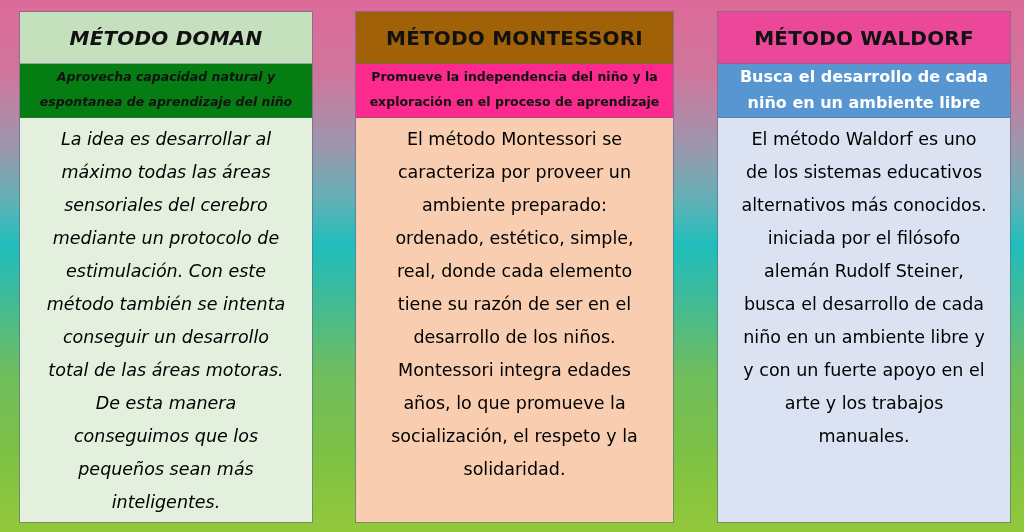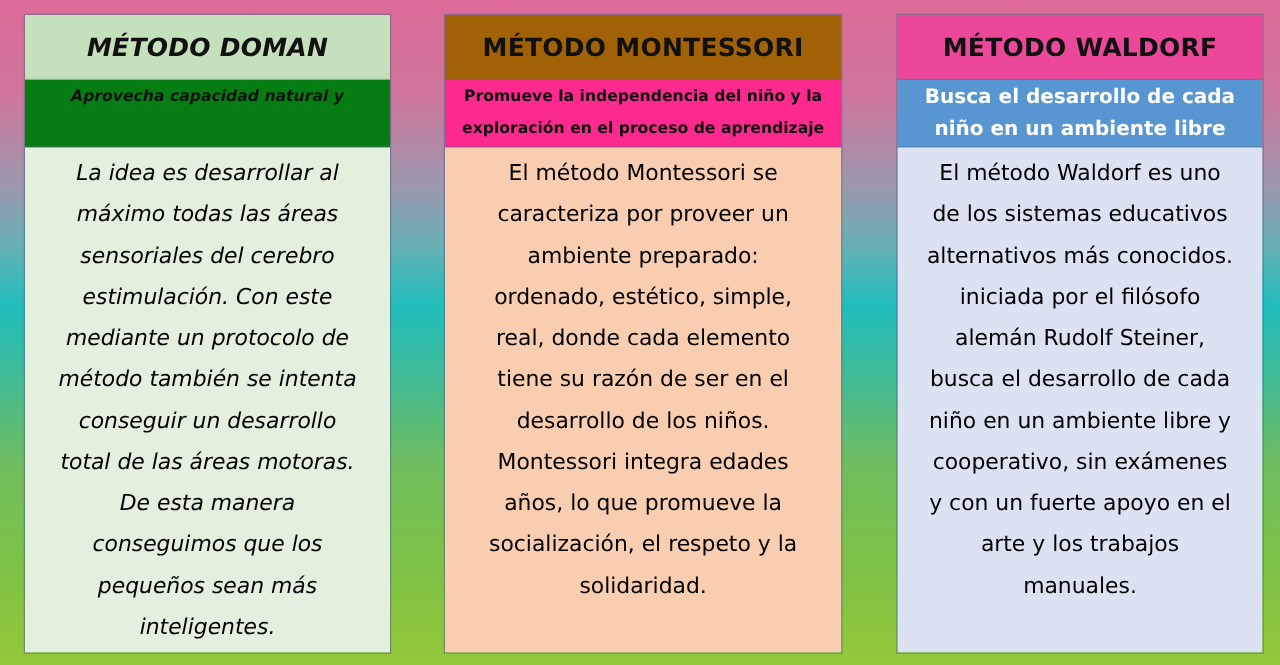--- a/index.html
+++ b/index.html
@@ -106,28 +106,29 @@
     #card-waldorf .card-body { background: #dbe3f2; }
   </style>
 </head>
 <body>
 
 <div class="card" id="card-doman">
   <div class="card-title">MÉTODO DOMAN</div>
   <div class="card-sub">
     <div>
       <span class="line" style="display:block">Aprovecha capacidad natural y</span>
+      <span class="line" style="display:block">espontanea de aprendizaje del niño</span>
     </div>
   </div>
   <div class="card-body">
     <span class="line">La idea es desarrollar al</span>
     <span class="line">máximo todas las áreas</span>
     <span class="line">sensoriales del cerebro</span>
+    <span class="line">mediante un protocolo de</span>
     <span class="line">estimulación. Con este</span>
-    <span class="line">mediante un protocolo de</span>
     <span class="line">método también se intenta</span>
     <span class="line">conseguir un desarrollo</span>
     <span class="line">total de las áreas motoras.</span>
     <span class="line">De esta manera</span>
     <span class="line">conseguimos que los</span>
     <span class="line">pequeños sean más</span>
     <span class="line">inteligentes.</span>
   </div>
 </div>
 
@@ -163,18 +164,17 @@
     </div>
   </div>
   <div class="card-body">
     <span class="line">El método Waldorf es uno</span>
     <span class="line">de los sistemas educativos</span>
     <span class="line">alternativos más conocidos.</span>
     <span class="line">iniciada por el filósofo</span>
     <span class="line">alemán Rudolf Steiner,</span>
     <span class="line">busca el desarrollo de cada</span>
     <span class="line">niño en un ambiente libre y</span>
-    <span class="line">cooperativo, sin exámenes</span>
     <span class="line">y con un fuerte apoyo en el</span>
     <span class="line">arte y los trabajos</span>
     <span class="line">manuales.</span>
   </div>
 </div>
 
 </body></html>

